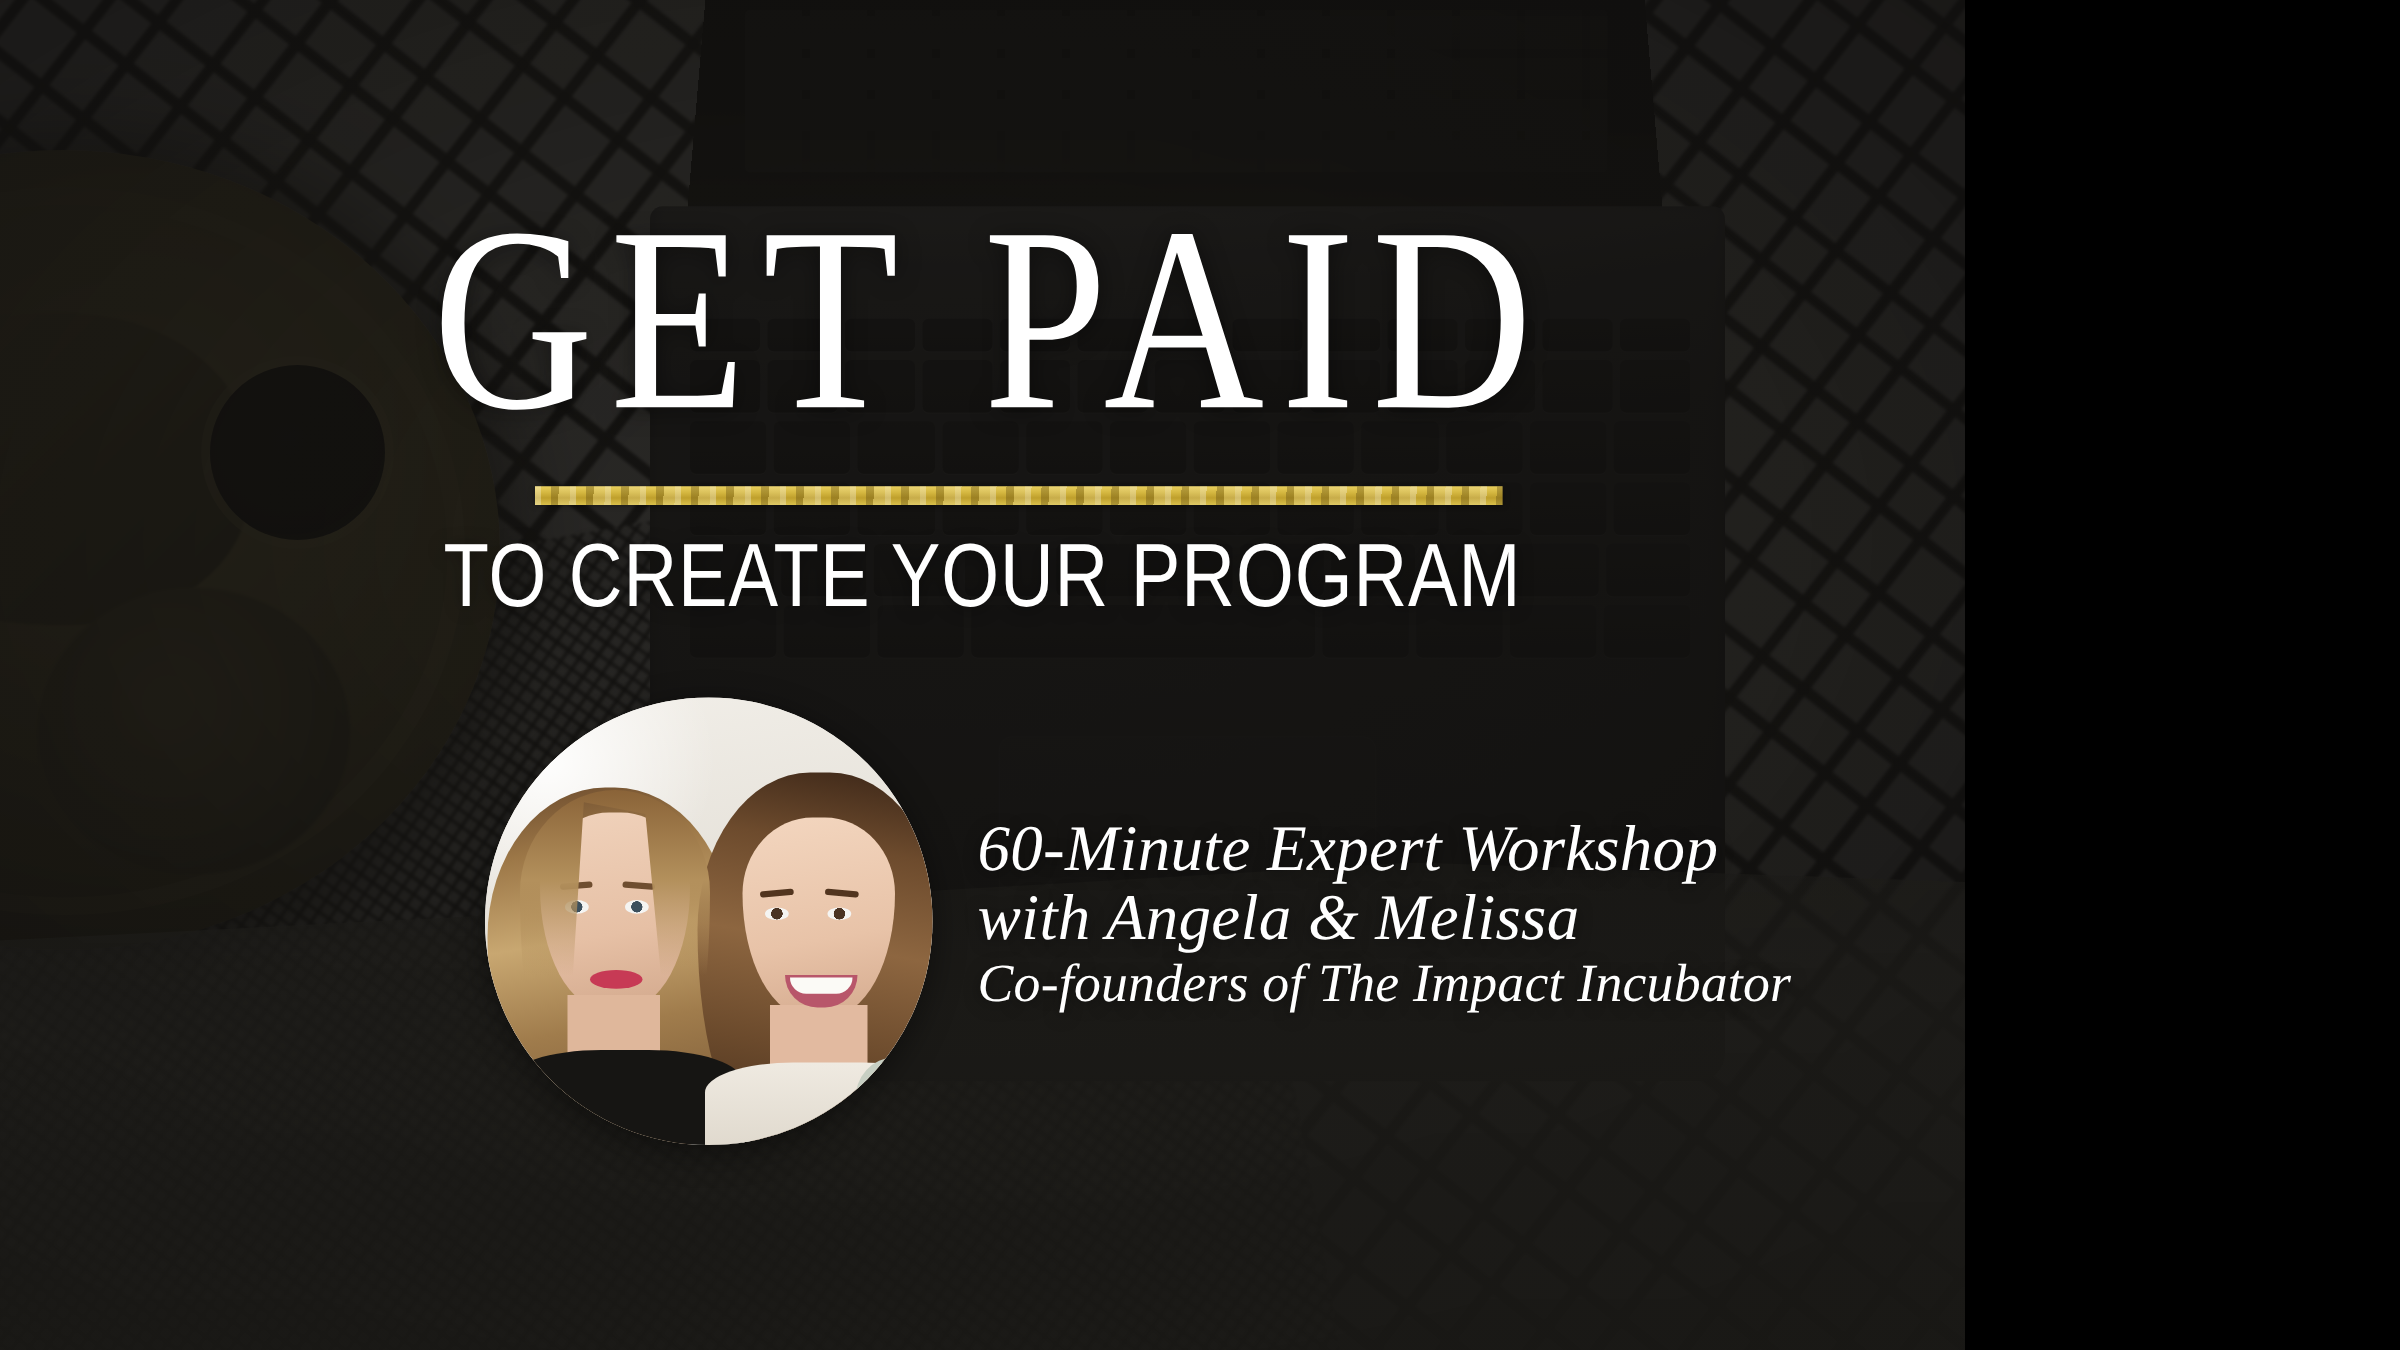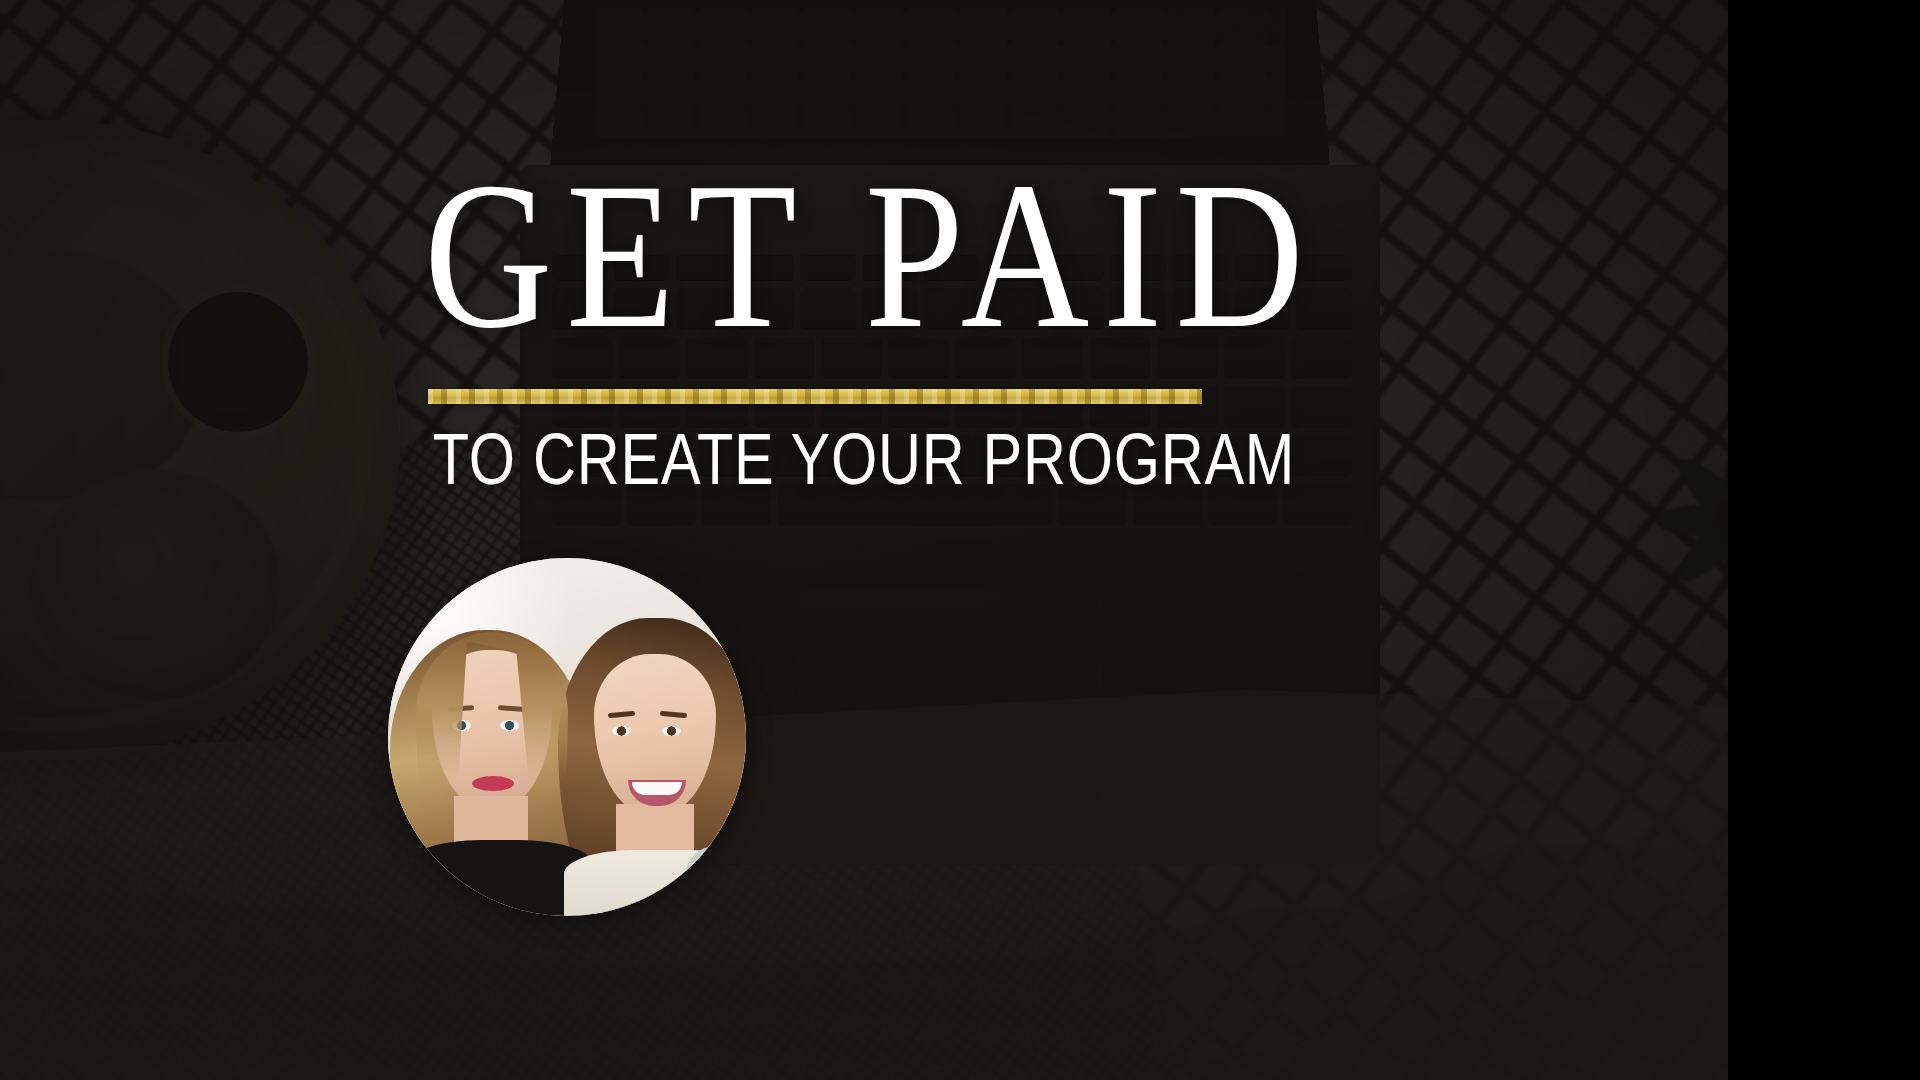--- a/index.html
+++ b/index.html
@@ -6,21 +6,21 @@
     margin: 0;
     padding: 0;
     background: #000;
   }
   body {
     font-family: "Liberation Sans", sans-serif;
   }
 
   .stage {
     position: relative;
-    width: 1728px;
+    width: 1572px;
     height: 1080px;
     overflow: hidden;
     background: #4d7c0f;
   }
 
   
   .bg-layer { position:absolute; inset:0; }
 
   
   .bg-weave {
@@ -533,15 +533,20 @@
       <div class="pB-brow2"></div>
       <div class="pB-eye1"></div>
       <div class="pB-eye2"></div>
       <div class="pB-smile">
         <div class="pB-teeth"></div>
       </div>
       <div class="pB-top"></div>
       <div class="pB-cardi"></div>
     </div>
 
+    <div class="byline">
+      <div class="l1">60-Minute Expert Workshop</div>
+      <div class="l2">with Angela &amp; Melissa</div>
+      <div class="l3">Co-founders of The Impact Incubator</div>
+    </div>
 
   </div>
 </div>
 
 </body></html>

